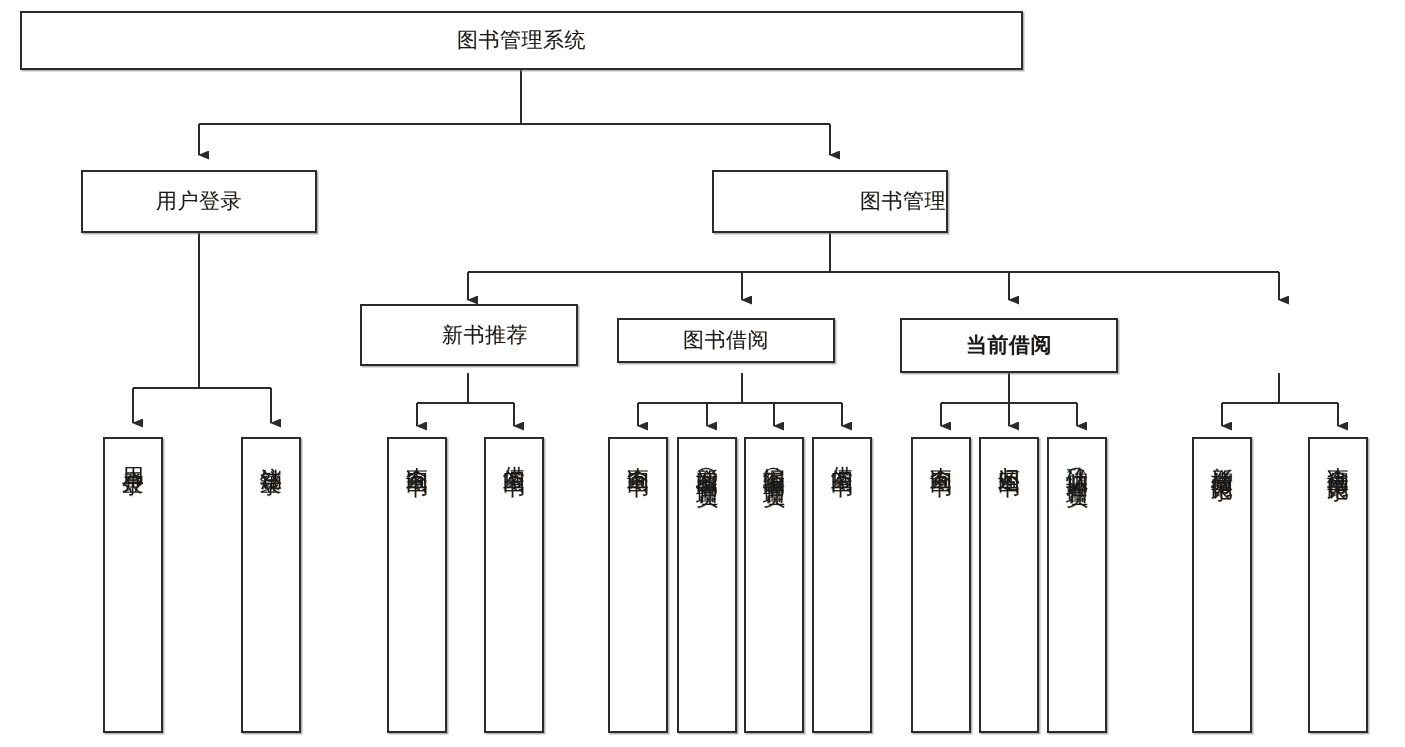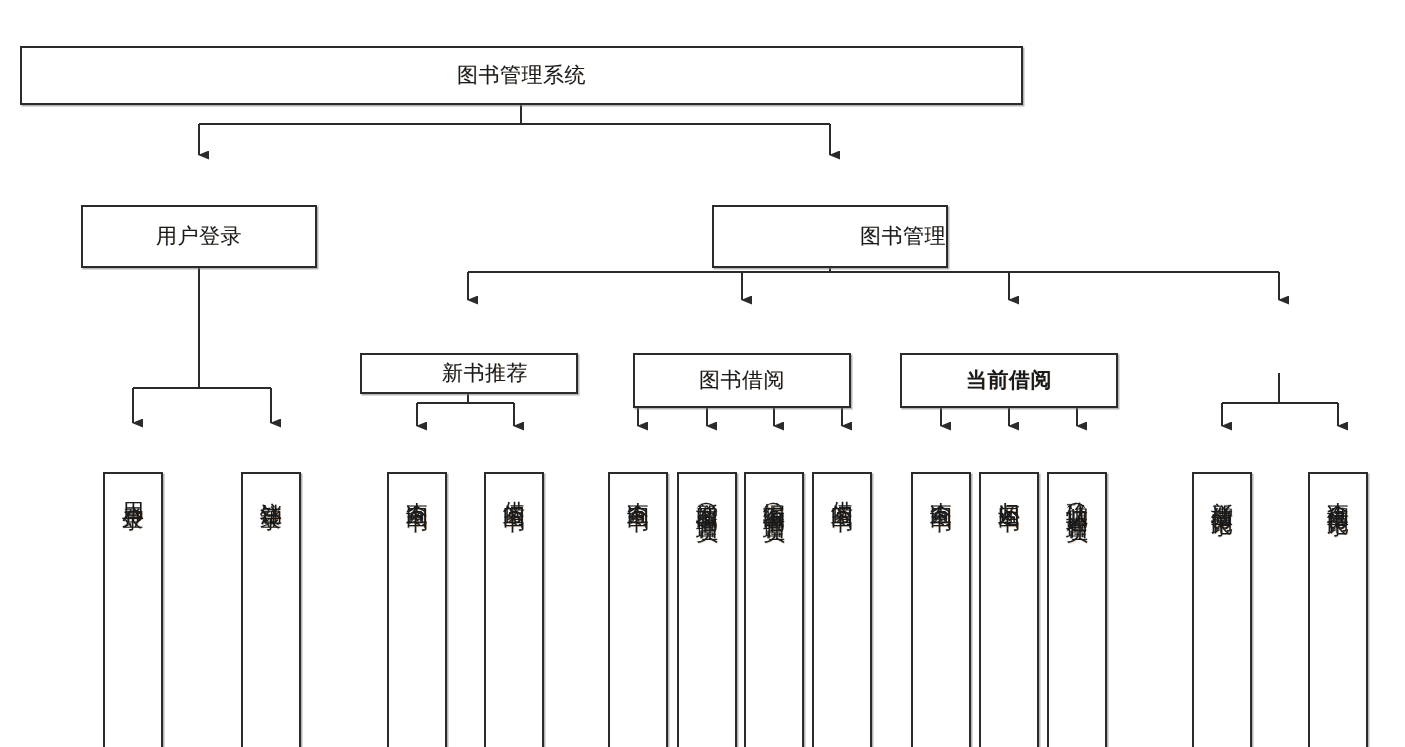--- a/index.html
+++ b/index.html
@@ -29,21 +29,20 @@
   .node-box {
     position: absolute;
     box-sizing: border-box;
     background: #ffffff;
     border: 2px solid #2b2b2b;
     box-shadow: 1.5px 1.5px 0 rgba(120,120,120,0.55);
     display: flex;
     align-items: center;
     justify-content: center;
     overflow: hidden;
-    margin-top: 35px;
   }
   .node-label {
     color: #1a1a1a;
     font-size: 21px;
     line-height: 1.15;
     letter-spacing: 0.5px;
     white-space: nowrap;
     text-shadow: 0.4px 0.4px 0 rgba(210,140,70,0.30), -0.4px -0.4px 0 rgba(120,170,220,0.25);
   }
   .node-box.vertical {
@@ -129,24 +128,24 @@
     <span class="node-label">图书管理系统</span>
   </div>
 
   <div class="node-box" style="left:81px; top:170px; width:236px; height:63px;">
     <span class="node-label">用户登录</span>
   </div>
   <div class="node-box" style="left:712px; top:170px; width:236px; height:63px;justify-content:flex-end;">
     <span class="node-label">图书管理</span>
   </div>
 
-  <div class="node-box" style="left:360px; top:318px; width:218px; height:41px;padding-left:32px;">
+  <div class="node-box" style="left:360px; top:304px; width:218px; height:62px;padding-left:32px;">
     <span class="node-label">新书推荐</span>
   </div>
-  <div class="node-box" style="left:633px; top:318px; width:218px; height:55px;">
+  <div class="node-box" style="left:617px; top:318px; width:218px; height:45px;">
     <span class="node-label">图书借阅</span>
   </div>
   <div class="node-box" style="left:900px; top:318px; width:218px; height:55px;font-weight:bold;">
     <span class="node-label">当前借阅</span>
   </div>
 
   <div class="node-box vertical" style="left:103px; top:437px; width:60px; height:296px;">
     <span class="node-label">用户登录</span>
   </div>
   <div class="node-box vertical" style="left:241px; top:437px; width:60px; height:296px;">

